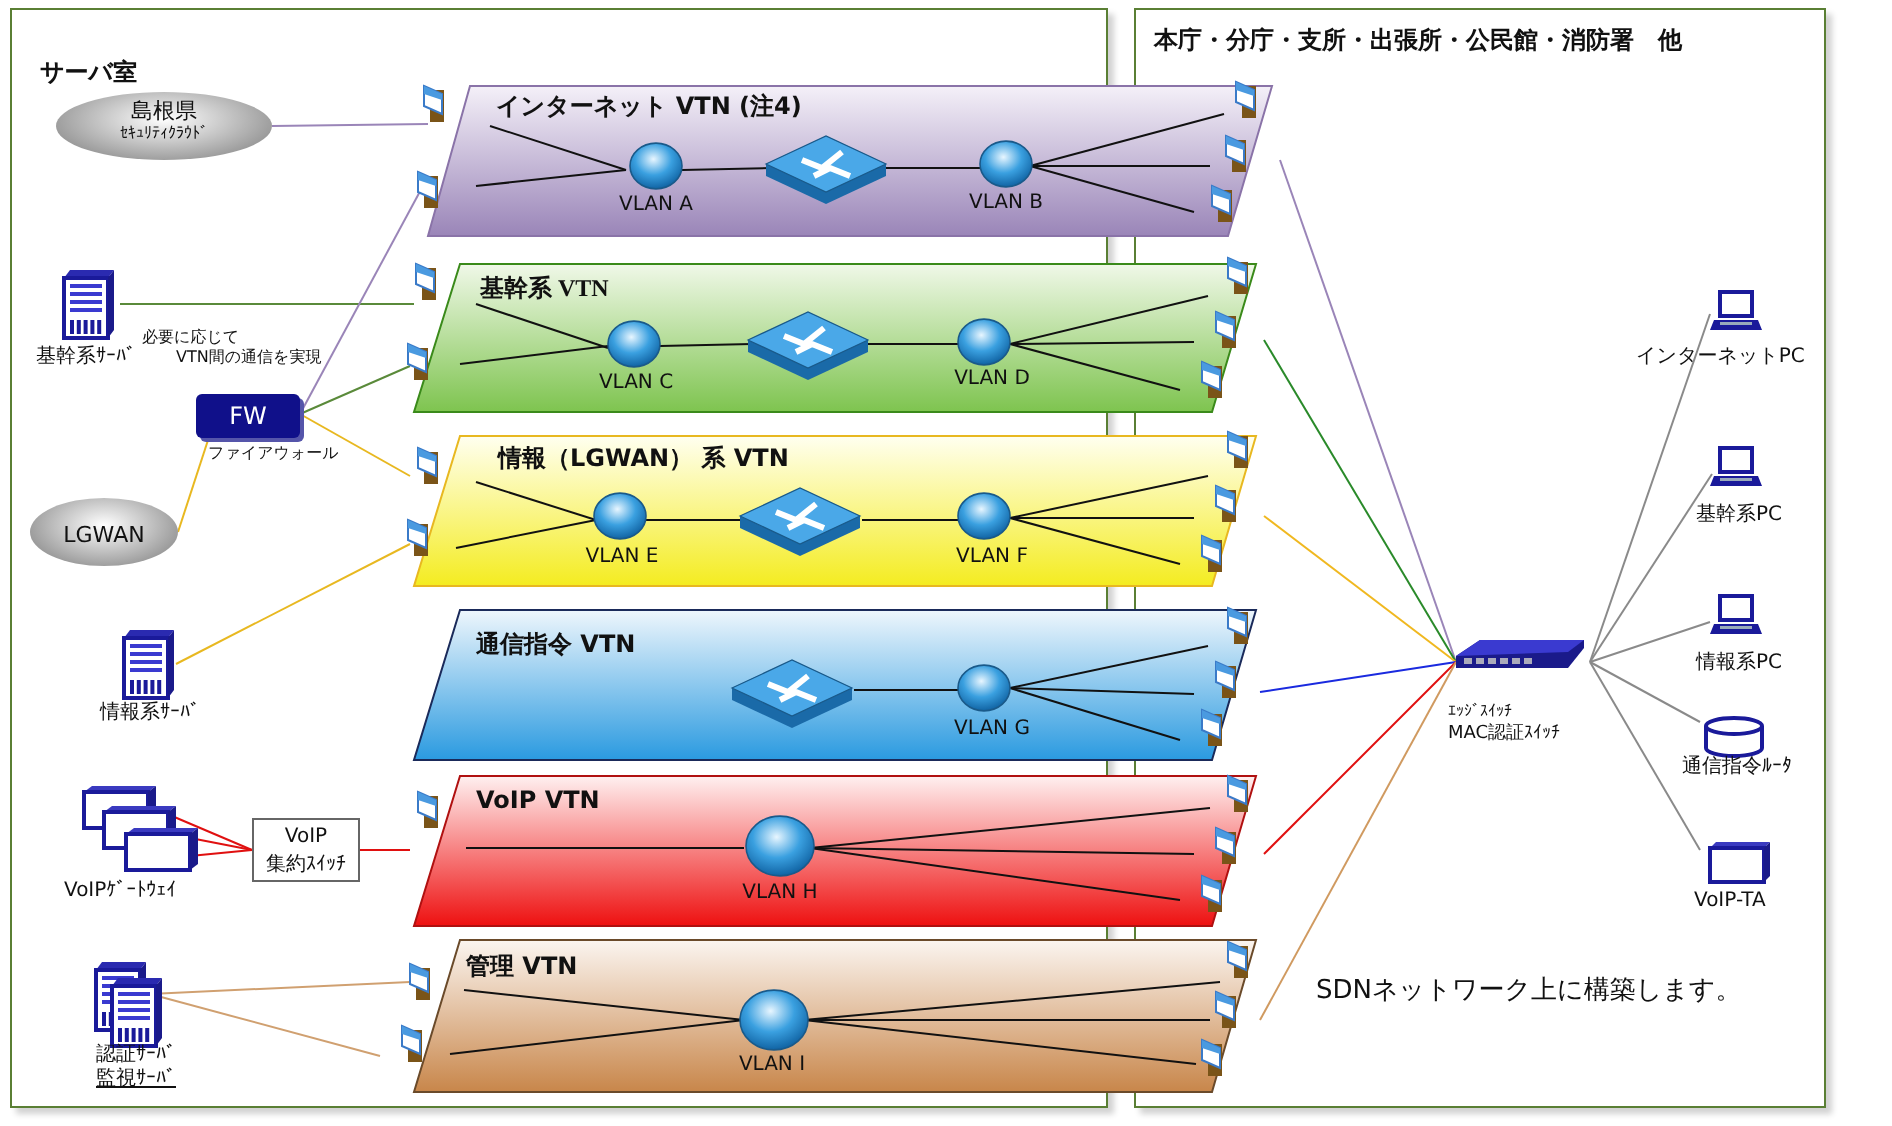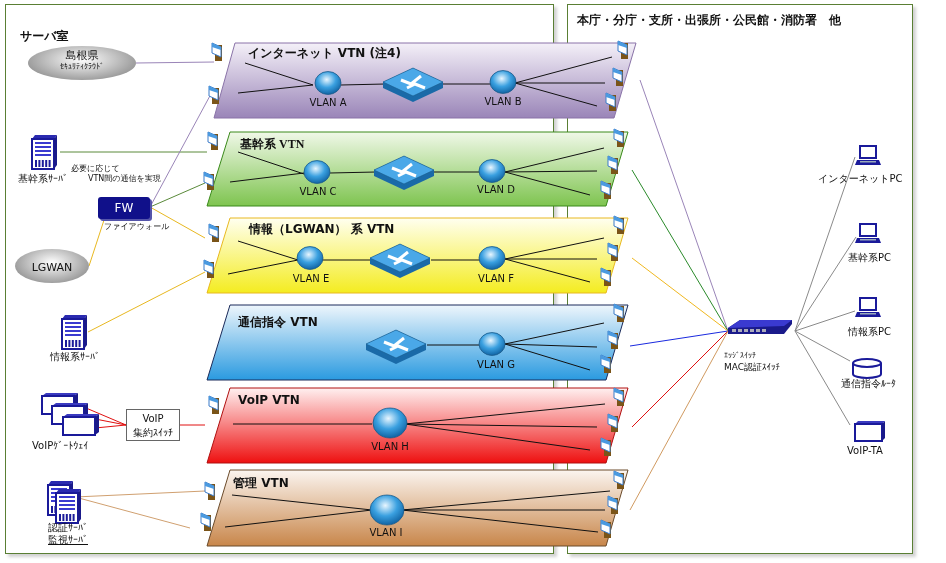--- a/index.html
+++ b/index.html
@@ -447,14 +447,15 @@
 <div class="lbl sm" style="left:724px;top:351px;text-align:right;">ｴｯｼﾞｽｲｯﾁ</div>
 <div class="lbl sm" style="left:724px;top:362px;text-align:left;font-size:9px;">MAC認証ｽｲｯﾁ</div>
 
 <div class="lbl" style="left:818px;top:173px;">インターネットPC</div>
 <div class="lbl" style="left:848px;top:252px;">基幹系PC</div>
 <div class="lbl" style="left:848px;top:326px;">情報系PC</div>
 <div class="lbl" style="left:841px;top:378px;">通信指令ﾙｰﾀ</div>
 <div class="lbl" style="left:847px;top:445px;">VoIP-TA</div>
 
 <div class="caption">
+  <div>SDNネットワーク上に構築します。</div>
 </div>
 <div class="logo">ai</div>
 
 </body></html>

